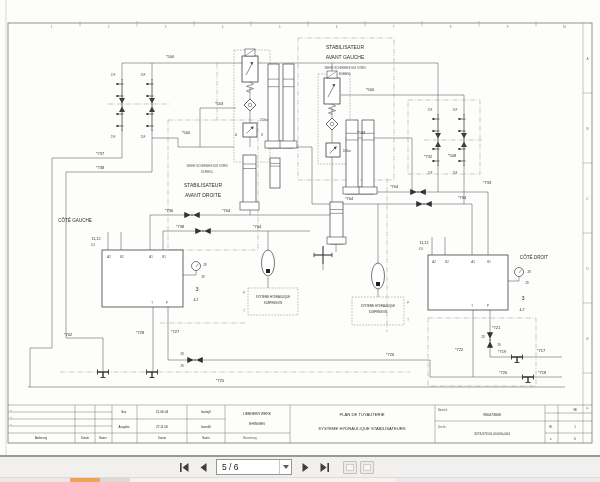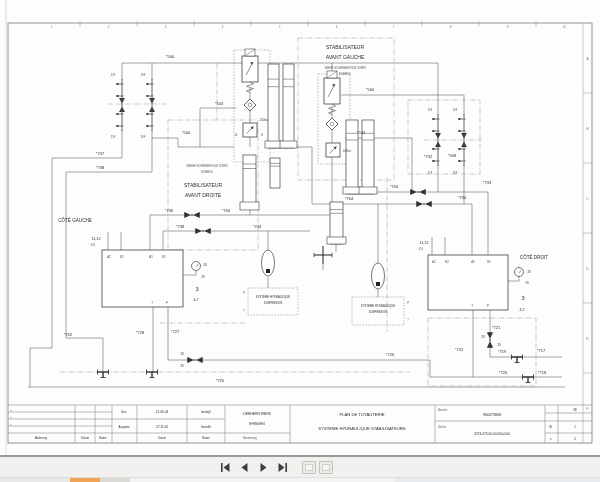--- a/index.html
+++ b/index.html
@@ -446,20 +446,26 @@
         <svg width="11" height="11" viewBox="0 0 11 11">
           <rect x="1" y="1" width="1.6" height="9" fill="#3e3e3c"></rect>
           <path d="M9.5,1 L3.5,5.5 L9.5,10 Z" fill="#3e3e3c"></path>
         </svg>
       </button>
       <button class="navbtn">
         <svg width="9" height="11" viewBox="0 0 9 11">
           <path d="M7.5,1 L1.5,5.5 L7.5,10 Z" fill="#3e3e3c"></path>
         </svg>
       </button>
+      <div class="pagebox">
+        <span class="pv">5 / 6</span>
+        <span class="dd">
+            <i class="tri-down"></i>
+          </span>
+      </div>
       <button class="navbtn">
         <svg width="9" height="11" viewBox="0 0 9 11">
           <path d="M1.5,1 L7.5,5.5 L1.5,10 Z" fill="#3e3e3c"></path>
         </svg>
       </button>
       <button class="navbtn">
         <svg width="11" height="11" viewBox="0 0 11 11">
           <path d="M1.5,1 L7.5,5.5 L1.5,10 Z" fill="#3e3e3c"></path>
           <rect x="8.4" y="1" width="1.6" height="9" fill="#3e3e3c"></rect>
         </svg>

